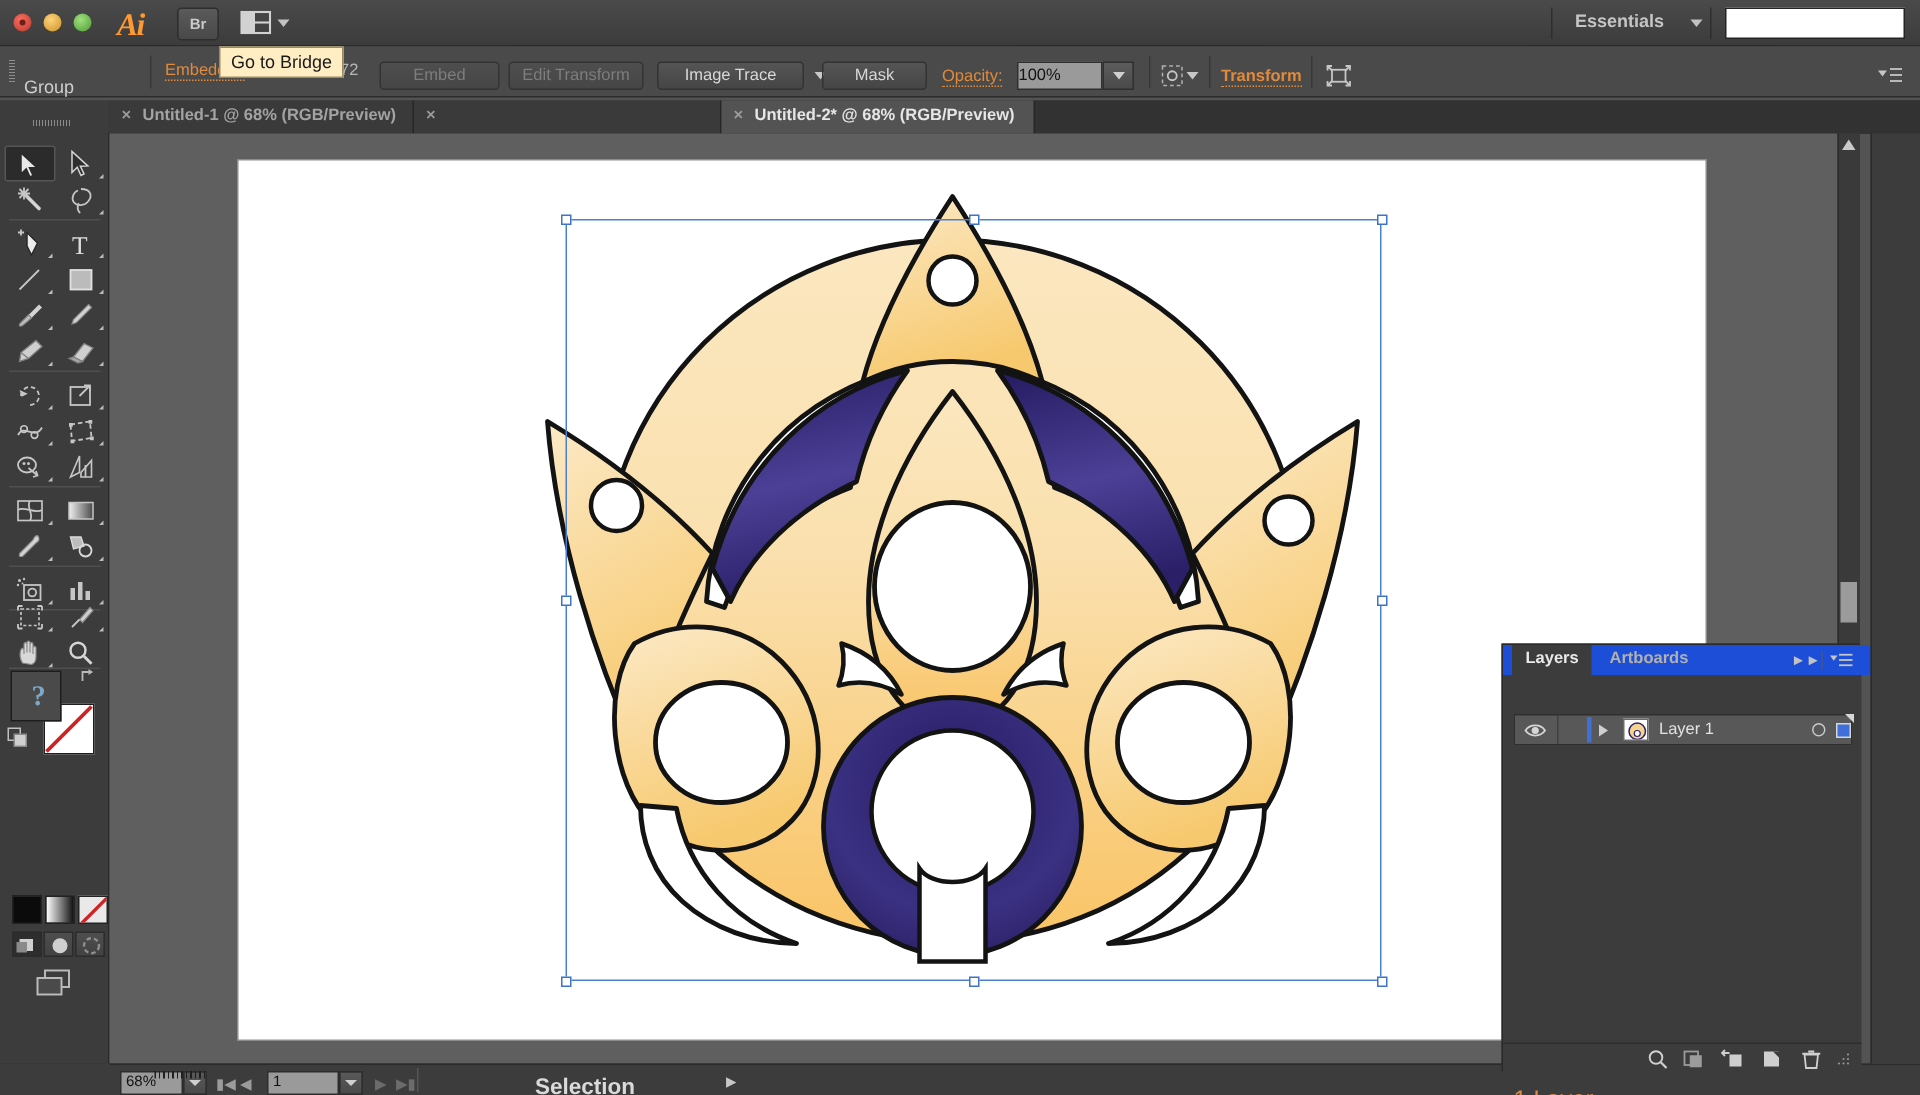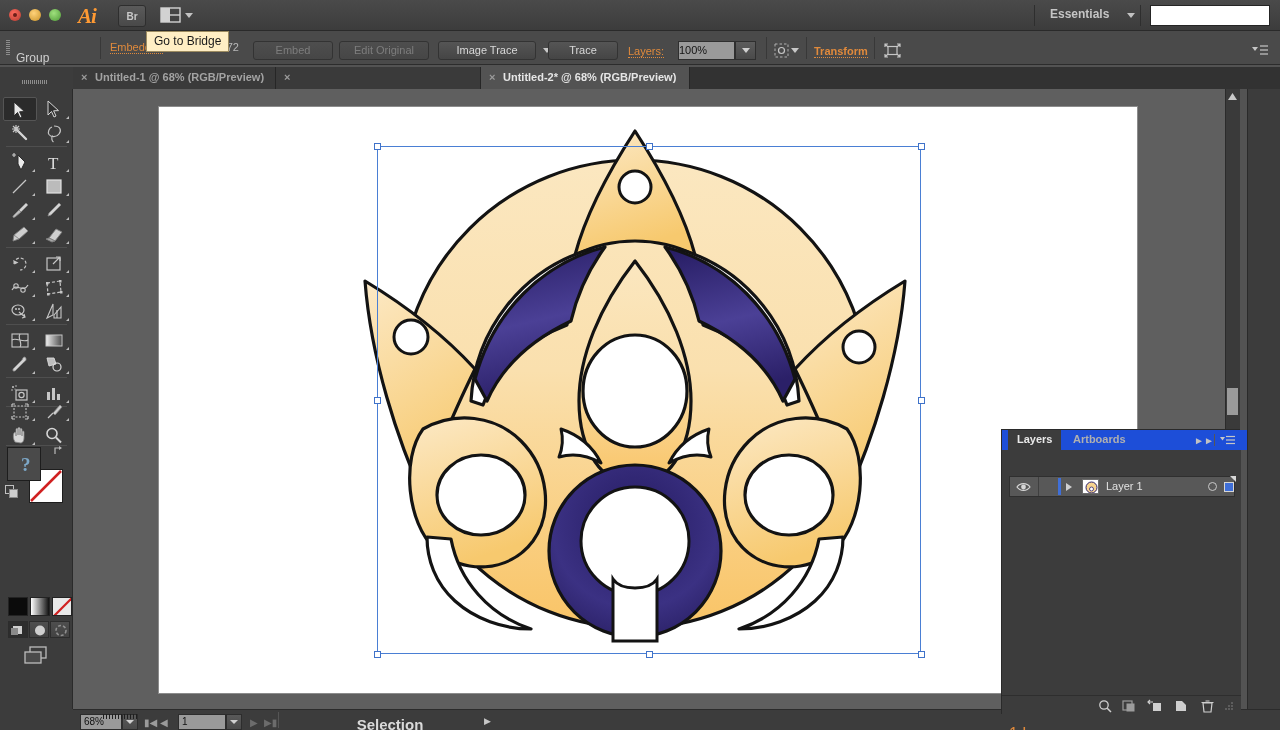--- a/index.html
+++ b/index.html
@@ -308,26 +308,26 @@
 
   <div id="controlbar">
     <div id="cb-grip"></div>
     <div id="cb-group-label">Group</div>
     <div id="cb-sep1"></div>
     <div id="cb-embedded">Embedded</div>
     <div id="cb-colorinfo">RGB  PPI: 72</div>
   </div>
 
   <div class="cb-btn disabled" id="btn-embed">Embed</div>
-  <div class="cb-btn disabled" id="btn-edit-original">Edit Original</div>
+  <div class="cb-btn disabled" id="btn-edit-original">Edit Transform</div>
   <div class="cb-btn enabled" id="btn-image-trace">Image Trace</div>
   <div id="trace-caret"></div>
-  <div class="cb-btn enabled" id="btn-mask">Trace</div>
-
-  <div id="cb-opacity-label">Layers:</div>
+  <div class="cb-btn enabled" id="btn-mask">Mask</div>
+
+  <div id="cb-opacity-label">Opacity:</div>
   <div id="opacity-field">100%</div>
   <div id="opacity-stepper"></div>
   <div id="opacity-stepper-caret"></div>
 
   <div id="cb-sep2"></div>
   <div id="isolate-icon">
     <svg width="15" height="15" viewBox="0 0 15 15">
       <circle cx="7.5" cy="7.5" r="3" fill="none" stroke="#c6c6c6" stroke-width="1.2"></circle>
       <rect x="1" y="1" width="13" height="13" fill="none" stroke="#b0b0b0" stroke-width="1" stroke-dasharray="2.5 2"></rect>
     </svg>

